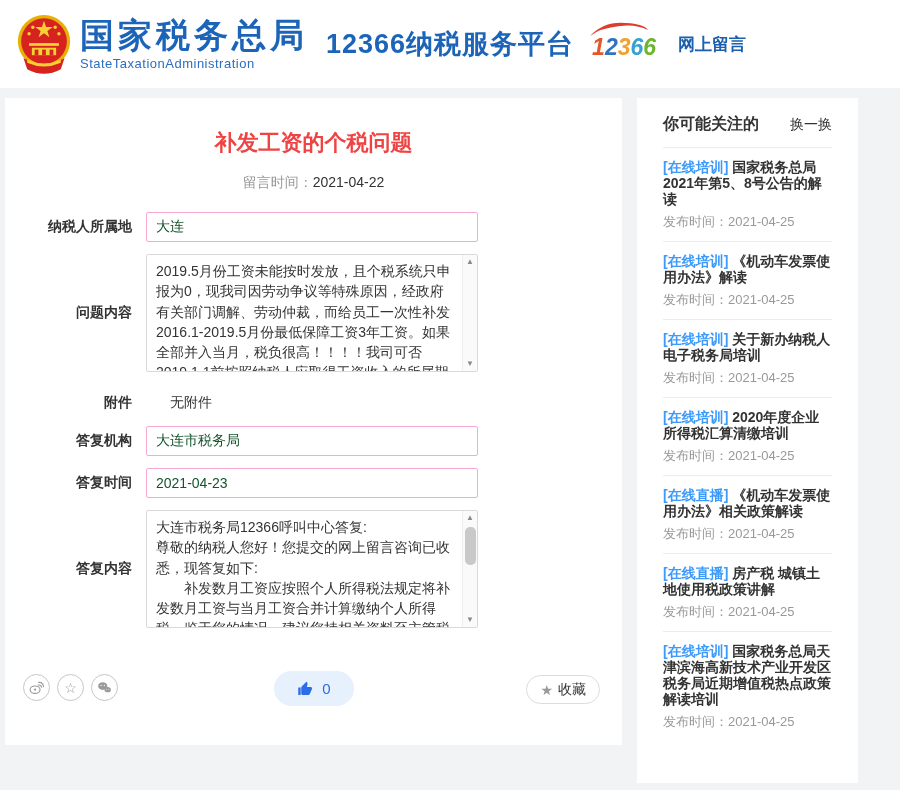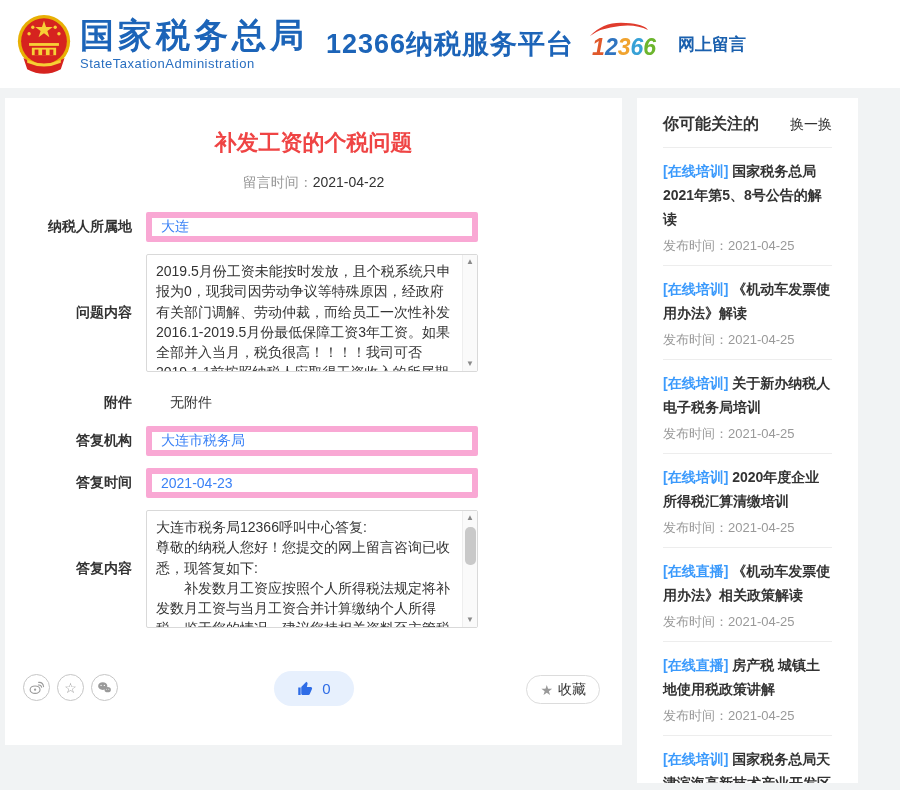--- a/index.html
+++ b/index.html
@@ -27,22 +27,22 @@
   .msg-title { text-align:center; margin-top:30px; font-size:22px; font-weight:bold; color:#ef4444; }
   .msg-time { text-align:center; margin-top:16px; font-size:14px; }
   .msg-time .lbl { color:#999; }
   .msg-time .val { color:#333; }
 
   .form { margin-top:20px; }
   .frow { display:flex; margin-bottom:12px; }
   .frow .flabel { width:141px; padding-right:14px; text-align:right; font-size:14px; font-weight:bold; color:#333; flex:0 0 auto; }
   .frow.center-label { align-items:center; }
   .fvalue-text { font-size:14px; color:#333; padding-left:12px; }
-  .finput { width:332px; height:30px; border:6px solid #f9a8d4; border-radius:2px;
-    font-size:14px; color:#3b82f6; padding:0 9px; outline:none; background:#fff;
+  .finput { width:332px; height:30px; border:1px solid #f9a8d4; border-radius:2px;
+    font-size:14px; color:#14532d; padding:0 9px; outline:none; background:#fff;
     font-family:"Liberation Sans","DejaVu Sans",sans-serif; }
   .ftextarea { position:relative; width:332px; height:118px; border:1px solid #d9d9d9; border-radius:2px; background:#fff; }
   .ftextarea .txt { position:absolute; left:0; top:0; right:15px; bottom:0; padding:6px 6px 6px 9px;
     font-size:14px; color:#333; line-height:1.45; white-space:pre-wrap; overflow:hidden; }
   .scrollbar { position:absolute; right:0; top:0; width:15px; height:100%; background:#fafafa; border-left:1px solid #eee; }
   .scrollbar .arr { position:absolute; left:0; width:100%; height:14px; color:#8a8a8a; font-size:8px; text-align:center; line-height:14px; }
   .scrollbar .arr.up { top:0; }
   .scrollbar .arr.down { bottom:0; }
   .scrollbar .thumb { position:absolute; left:2px; width:11px; border-radius:5px; background:#c9c9c9; }
   .attach-row { margin-top:22px; margin-bottom:14px;gap:12px; }
@@ -61,21 +61,21 @@
   .fav-star { color:#9a9a9a; font-size:14px; }
   .fav-label { color:#333; font-size:14px; }
 
   
   .side-head { display:flex; justify-content:space-between; align-items:center;
     padding:16px 0 12px 0; border-bottom:1px solid #ededed; }
   .side-title { font-size:16px; font-weight:bold; color:#333; }
   .side-refresh { font-size:14px; color:#333; cursor:pointer; }
   .side-item { padding:11px 0 10px 0; border-bottom:1px solid #ededed; cursor:pointer; }
   .side-item:last-child { border-bottom:none; }
-  .side-item .line { font-size:14px; line-height:24px; font-weight:bold; }
+  .side-item .line { font-size:14px; line-height:16px; font-weight:bold; }
   .side-item .tag { color:#3b9afc; }
   .side-item .ititle { color:#333; }
   .side-item .idate { margin-top:6px; font-size:13px; color:#999; }
 </style>
 </head>
 <body>
 
 <div class="header">
   <div class="header-inner">
     <svg class="emblem" viewBox="0 0 60 66">

